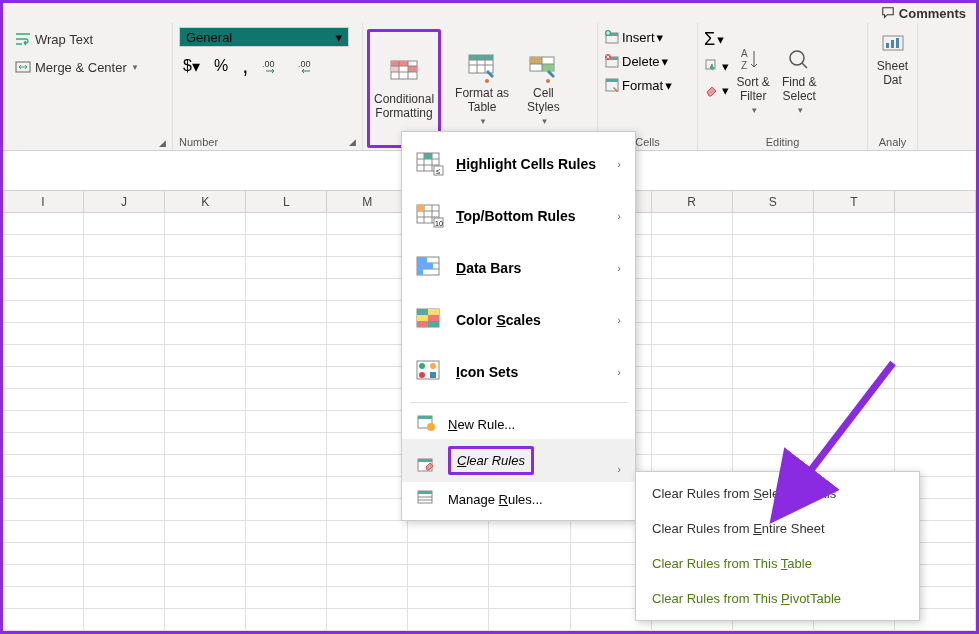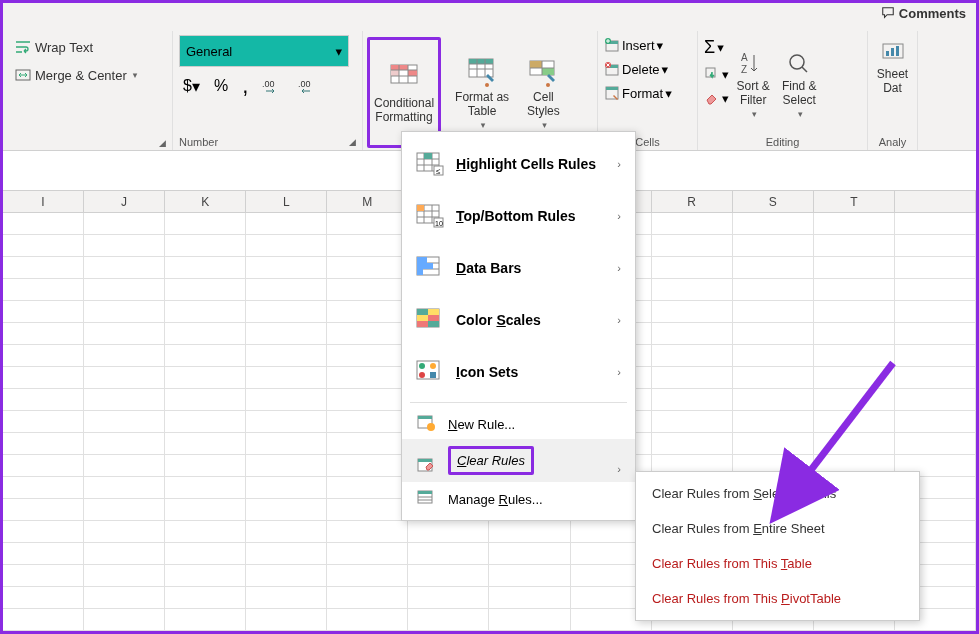--- a/index.html
+++ b/index.html
@@ -2,33 +2,33 @@
 <html><head>
   <meta charset="utf-8">
   <style>
     * { margin: 0; padding: 0; box-sizing: border-box; font-family: "Segoe UI", sans-serif; }
     body { background: #fff; width: 979px; height: 634px; overflow: hidden; position: relative; border: 3px solid #8a2be2; }
     
     .top-bar { height: 20px; background: #f3f2f1; display: flex; justify-content: flex-end; align-items: center; padding-right: 10px; font-size: 13px; color: #333; }
     .top-bar .comments { display: flex; align-items: center; gap: 4px; cursor: pointer; font-weight: bold; }
     
     .ribbon { background: #f3f2f1; height: 128px; display: flex; border-bottom: 1px solid #d0d0d0; }
-    .ribbon-group { display: flex; flex-direction: column; justify-content: space-between; padding: 4px 6px 0 6px; border-right: 1px solid #e0e0e0; position: relative; margin-top: 8px; }
+    .ribbon-group { display: flex; flex-direction: column; justify-content: space-between; padding: 4px 6px 0 6px; border-right: 1px solid #e0e0e0; position: relative; }
     .ribbon-group-content { display: flex; flex-direction: column; gap: 4px; flex: 1; }
     .ribbon-group-label { font-size: 11px; color: #555; text-align: center; padding: 2px 0; display: flex; justify-content: center; align-items: center; }
     .ribbon-group-label .expander { margin-left: auto; font-size: 9px; color: #666; }
     
     .btn { display: flex; align-items: center; gap: 4px; padding: 4px 6px; font-size: 13px; color: #333; cursor: pointer; border-radius: 3px; }
     .btn-col { flex-direction: column; justify-content: center; text-align: center; font-size: 12px; gap: 2px; padding: 4px 4px; }
     .btn .caret { font-size: 9px; color: #666; margin-left: 2px; }
     
     .icon { display: inline-flex; width: 16px; height: 16px; align-items: center; justify-content: center; }
     .icon-lg { width: 32px; height: 32px; }
     
-    .select-general { width: 170px; height: 32px; border: 1px solid #ccc; background: #14b8a6; font-size: 13px; padding: 6px 6px; display: flex; justify-content: space-between; align-items: center; }
+    .select-general { width: 170px; height: 20px; border: 1px solid #ccc; background: #0f766e; font-size: 13px; padding: 6px 6px; display: flex; justify-content: space-between; align-items: center; }
     
     .number-row { display: flex; gap: 6px; align-items: center; }
     .number-btn { padding: 2px 4px; font-size: 16px; cursor: pointer; display: flex; align-items: center; }
     
     .large-btn-group { display: flex; gap: 10px; }
     
     .highlighted { border: 3px solid #8a2be2; border-radius: 2px; }
     
     
     .sheet-area { position: relative; }
@@ -45,21 +45,21 @@
     .menu-item .label b { font-weight: 600; }
     .menu-item .arrow { font-size: 11px; color: #666; }
     .menu-sep { height: 1px; background: #e0e0e0; margin: 4px 8px; }
     .menu-icon { width: 28px; height: 28px; display: inline-flex; align-items: center; justify-content: center; }
     
     .menu-item.clear-highlighted .label-box { border: 3px solid #8a2be2; padding: 4px 6px; border-radius: 2px; display: inline-block; font-style: italic; }
     
     
     .submenu { position: absolute; top: 468px; left: 632px; width: 285px; background: #fff; border: 1px solid #ccc; box-shadow: 2px 2px 8px rgba(0,0,0,0.2); padding: 4px 0; z-index: 11; }
     .submenu-item { padding: 10px 16px; font-size: 13px; color: #333; cursor: pointer; }
-    .submenu-item.disabled { color: #b91c1c; cursor: default; }
+    .submenu-item.disabled { color: #4d7c0f; cursor: default; }
     .submenu-item .u { text-decoration: underline; }
     
     
     .arrow-annotation { position: absolute; top: 355px; left: 760px; z-index: 12; pointer-events: none; }
     
     
     .editing-col { display: flex; flex-direction: column; gap: 4px; align-items: flex-start; }
     
     .format-row { display: flex; gap: 2px; align-items: center; padding: 2px 0; font-size: 13px; }
     .format-row .icon { width: 16px; height: 16px;}

